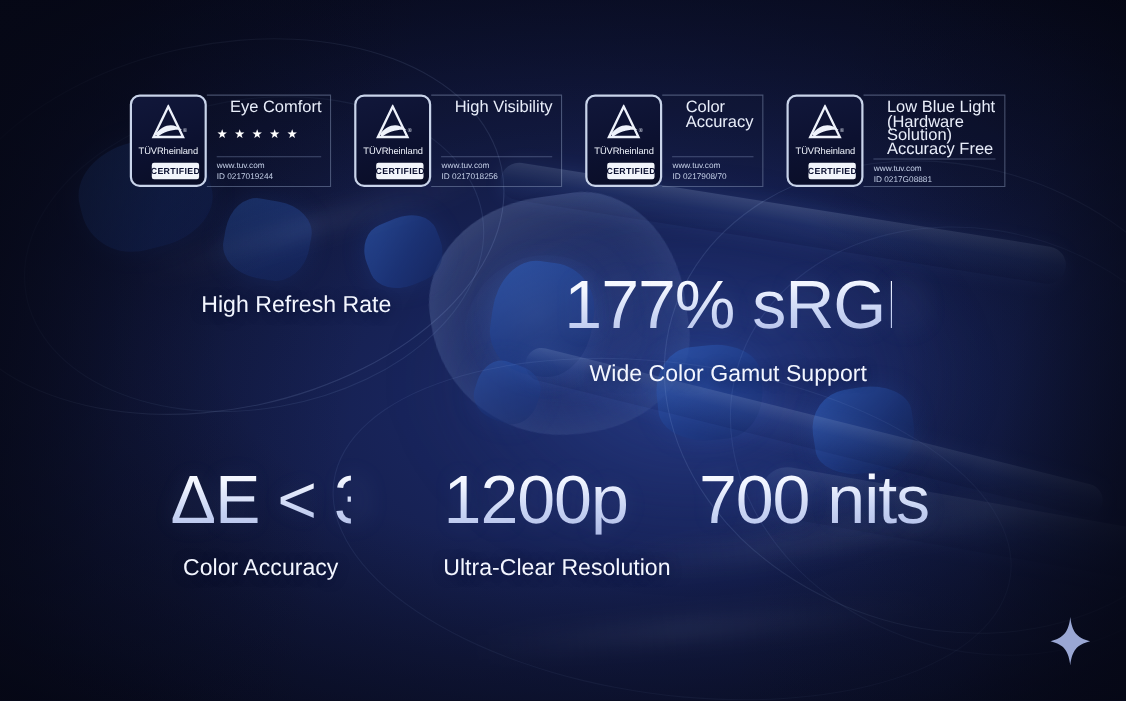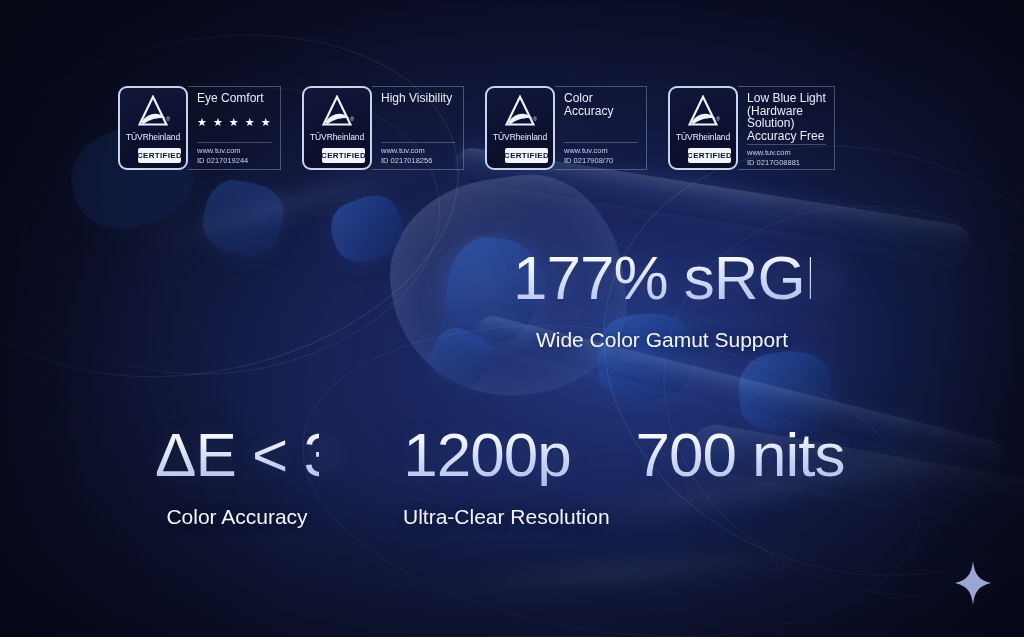--- a/index.html
+++ b/index.html
@@ -204,24 +204,25 @@
     border-left: none;
     box-sizing: border-box;
     padding: 5px 8px 4px 9px;
     display: flex;
     flex-direction: column;
     justify-content: space-between;
     min-width: 92px;
     background: rgba(14,20,52,0.18);
   }
   .badge-title {
-    font-size: 12px;
+    font-size: 15px;
     line-height: 12.5px;
     color: #e9eefa;
     white-space: pre-line;
+    margin-left: 12px;
   }
   .badge-stars {
     color: #ffffff;
     font-size: 11px;
     letter-spacing: 1.5px;
     line-height: 1;
     margin-bottom: 2px;
   }
   .badge-foot {
     border-top: 1px solid rgba(168,186,222,0.34);
@@ -394,20 +395,21 @@
         <div class="badge-stars"></div>
         <div class="badge-foot"><span>www.tuv.com</span><br><span>ID  0217G08881</span></div>
       </div>
     </div>
 
   </div>
 
   <div class="specs">
 
     <div class="spec sp-120hz">
+      <div class="spec-label">High Refresh Rate</div>
     </div>
 
     <div class="spec sp-srgb">
       <div class="spec-value">177% sRGB</div>
       <div class="spec-label">Wide Color Gamut Support</div>
     </div>
 
     <div class="spec sp-de">
       <div class="spec-value">ΔE &lt; 3</div>
       <div class="spec-label">Color Accuracy</div>

